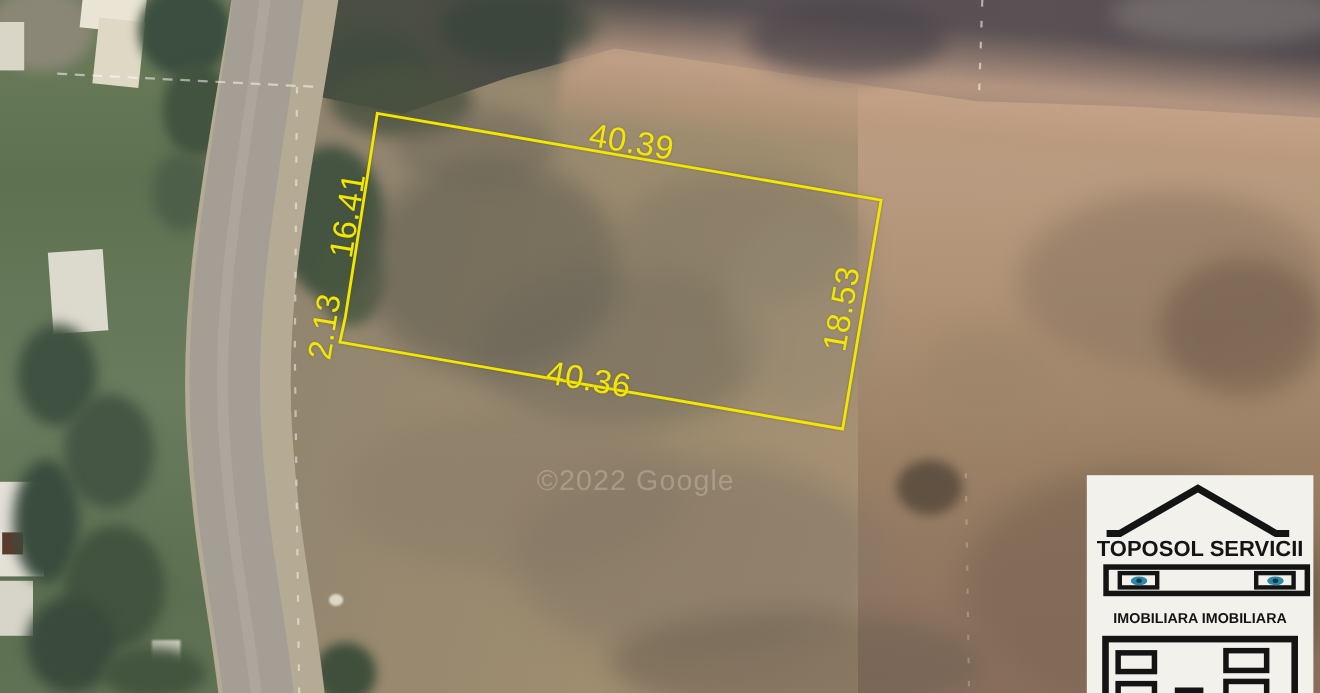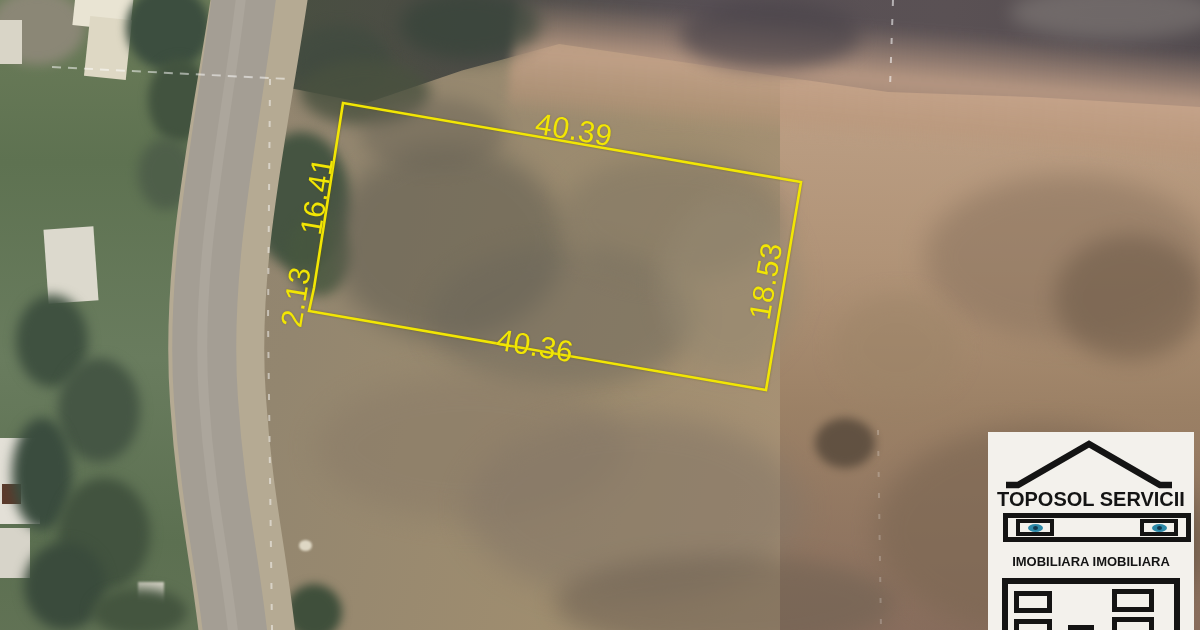--- a/index.html
+++ b/index.html
@@ -135,20 +135,21 @@
     <path d="M 262,-20 C 242,120 208,260 218,400 C 225,505 240,560 249,650" fill="none" stroke="#b5aa93" stroke-width="96"></path>
     <path d="M 246,-20 C 230,120 196,260 206,400 C 213,505 228,560 237,650" fill="none" stroke="#a49e94" stroke-width="64"></path>
     <path d="M 243,-20 C 228,120 194,260 204,400 C 211,505 226,560 235,650" fill="none" stroke="#aca69c" stroke-width="10"></path>
     <polyline points="52,67 288,79" fill="none" stroke="rgba(255,255,255,0.5)" stroke-width="2" stroke-dasharray="9 7"></polyline>
     <polyline points="270,79 268,320 272,630" fill="none" stroke="rgba(255,255,255,0.48)" stroke-width="2" stroke-dasharray="6 15"></polyline>
     <polyline points="893,0 890,88" fill="none" stroke="rgba(255,255,255,0.55)" stroke-width="2" stroke-dasharray="6 13"></polyline>
     <polyline points="878,430 881,630" fill="none" stroke="rgba(255,255,255,0.22)" stroke-width="2" stroke-dasharray="5 16"></polyline>
     <polygon points="343,103 801,182 766,390 309,311 314,288" fill="none" stroke="var(--parcel,#f2e604)" stroke-width="2.6" style="filter:drop-shadow(0 0 1px rgba(90,80,0,0.5));"></polygon>
   </svg>
 
+  <div class="watermark">©2022 Google</div>
 
   <div class="dim dim-top">40.39</div>
   <div class="dim dim-left-upper">16.41</div>
   <div class="dim dim-left-lower">2.13</div>
   <div class="dim dim-bottom">40.36</div>
   <div class="dim dim-right">18.53</div>
 
   <div class="logo">
     <svg width="206" height="52" viewBox="0 0 206 52" style="top:6px;">
       <polyline points="18,47 30,47 101,6 172,47 184,47" fill="none" stroke="var(--ink,#141414)" stroke-width="6.5"></polyline>

